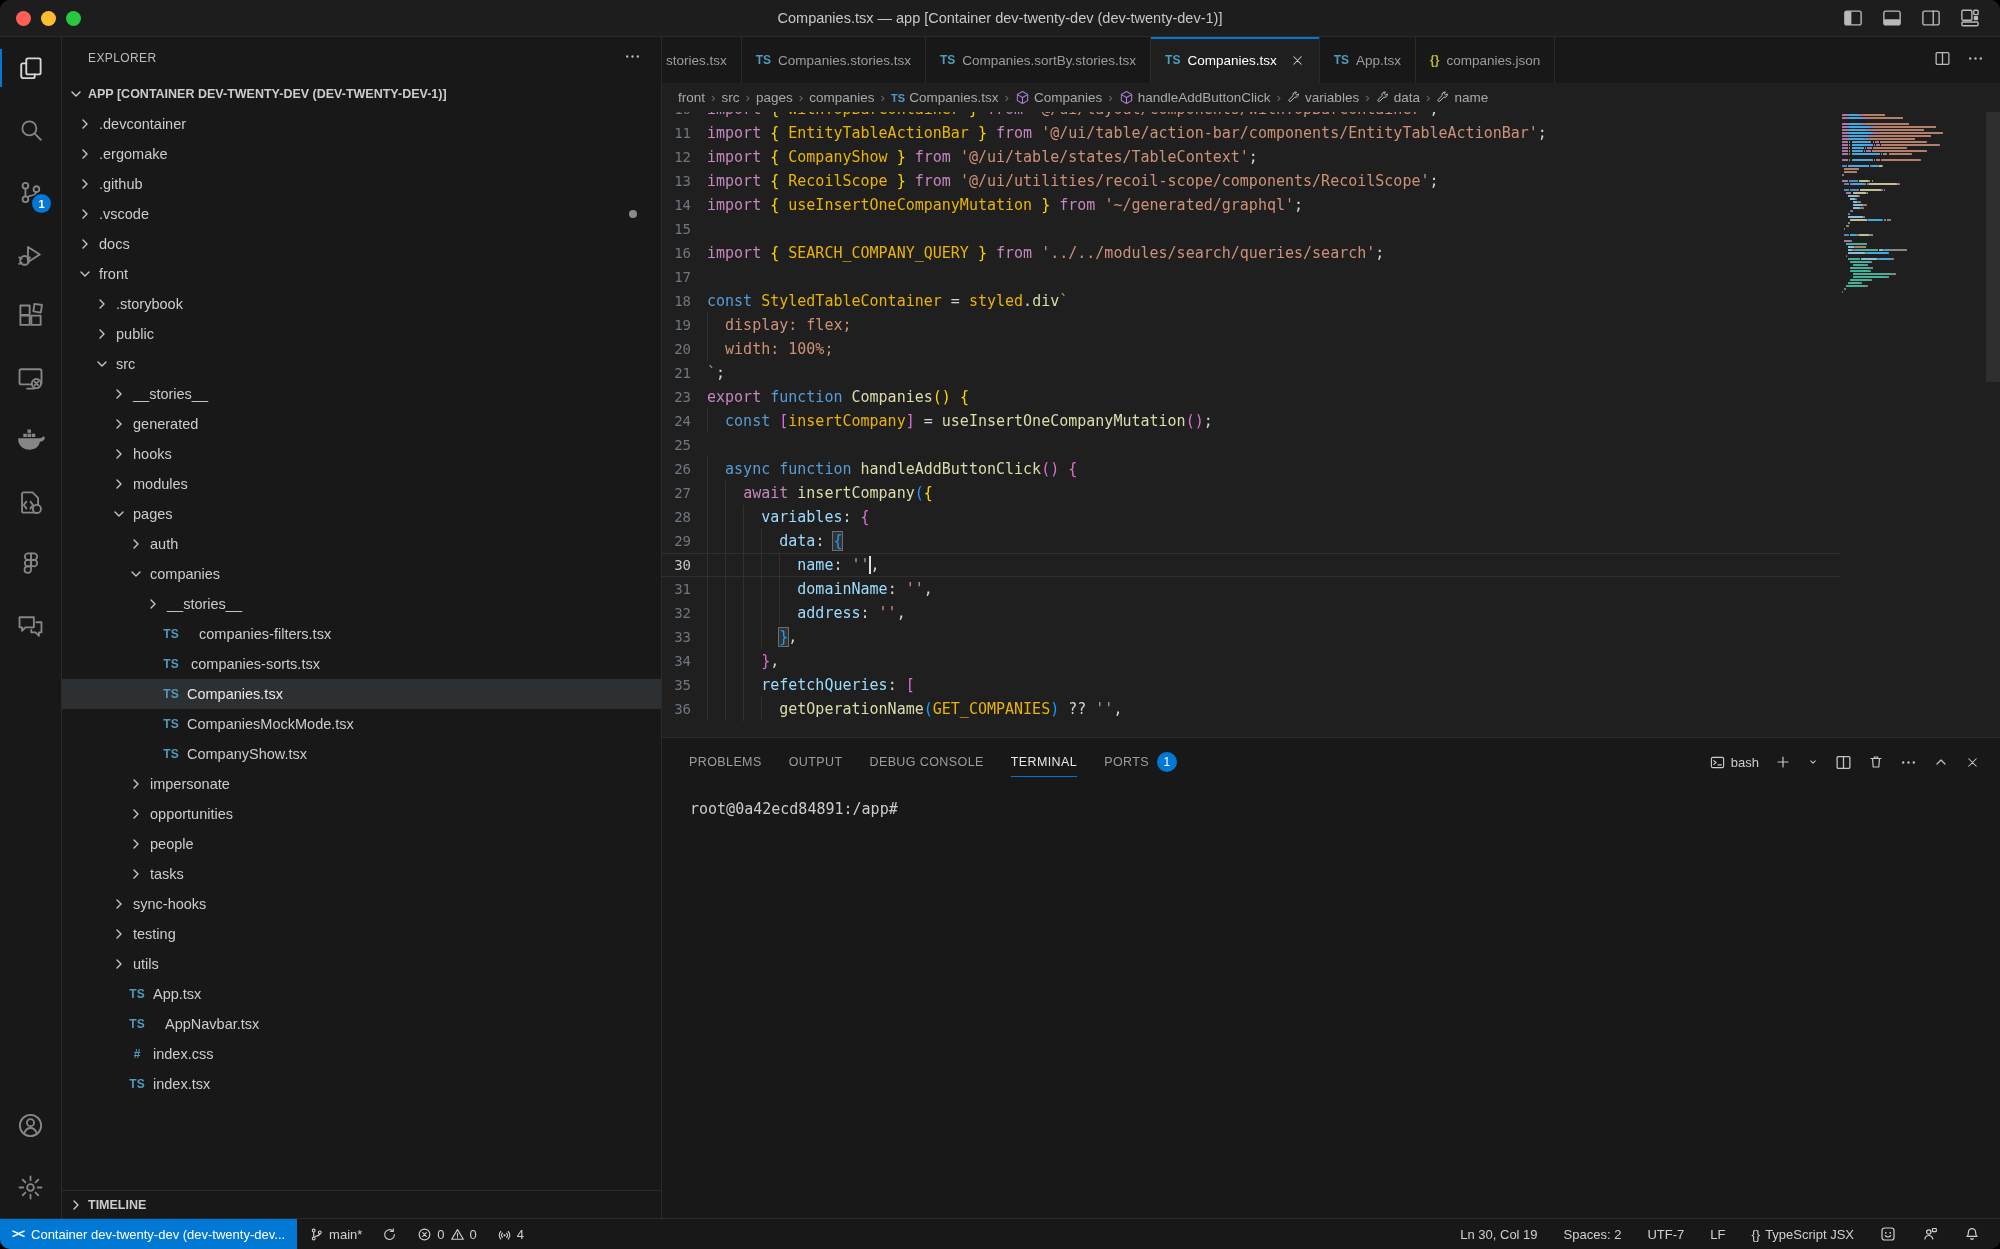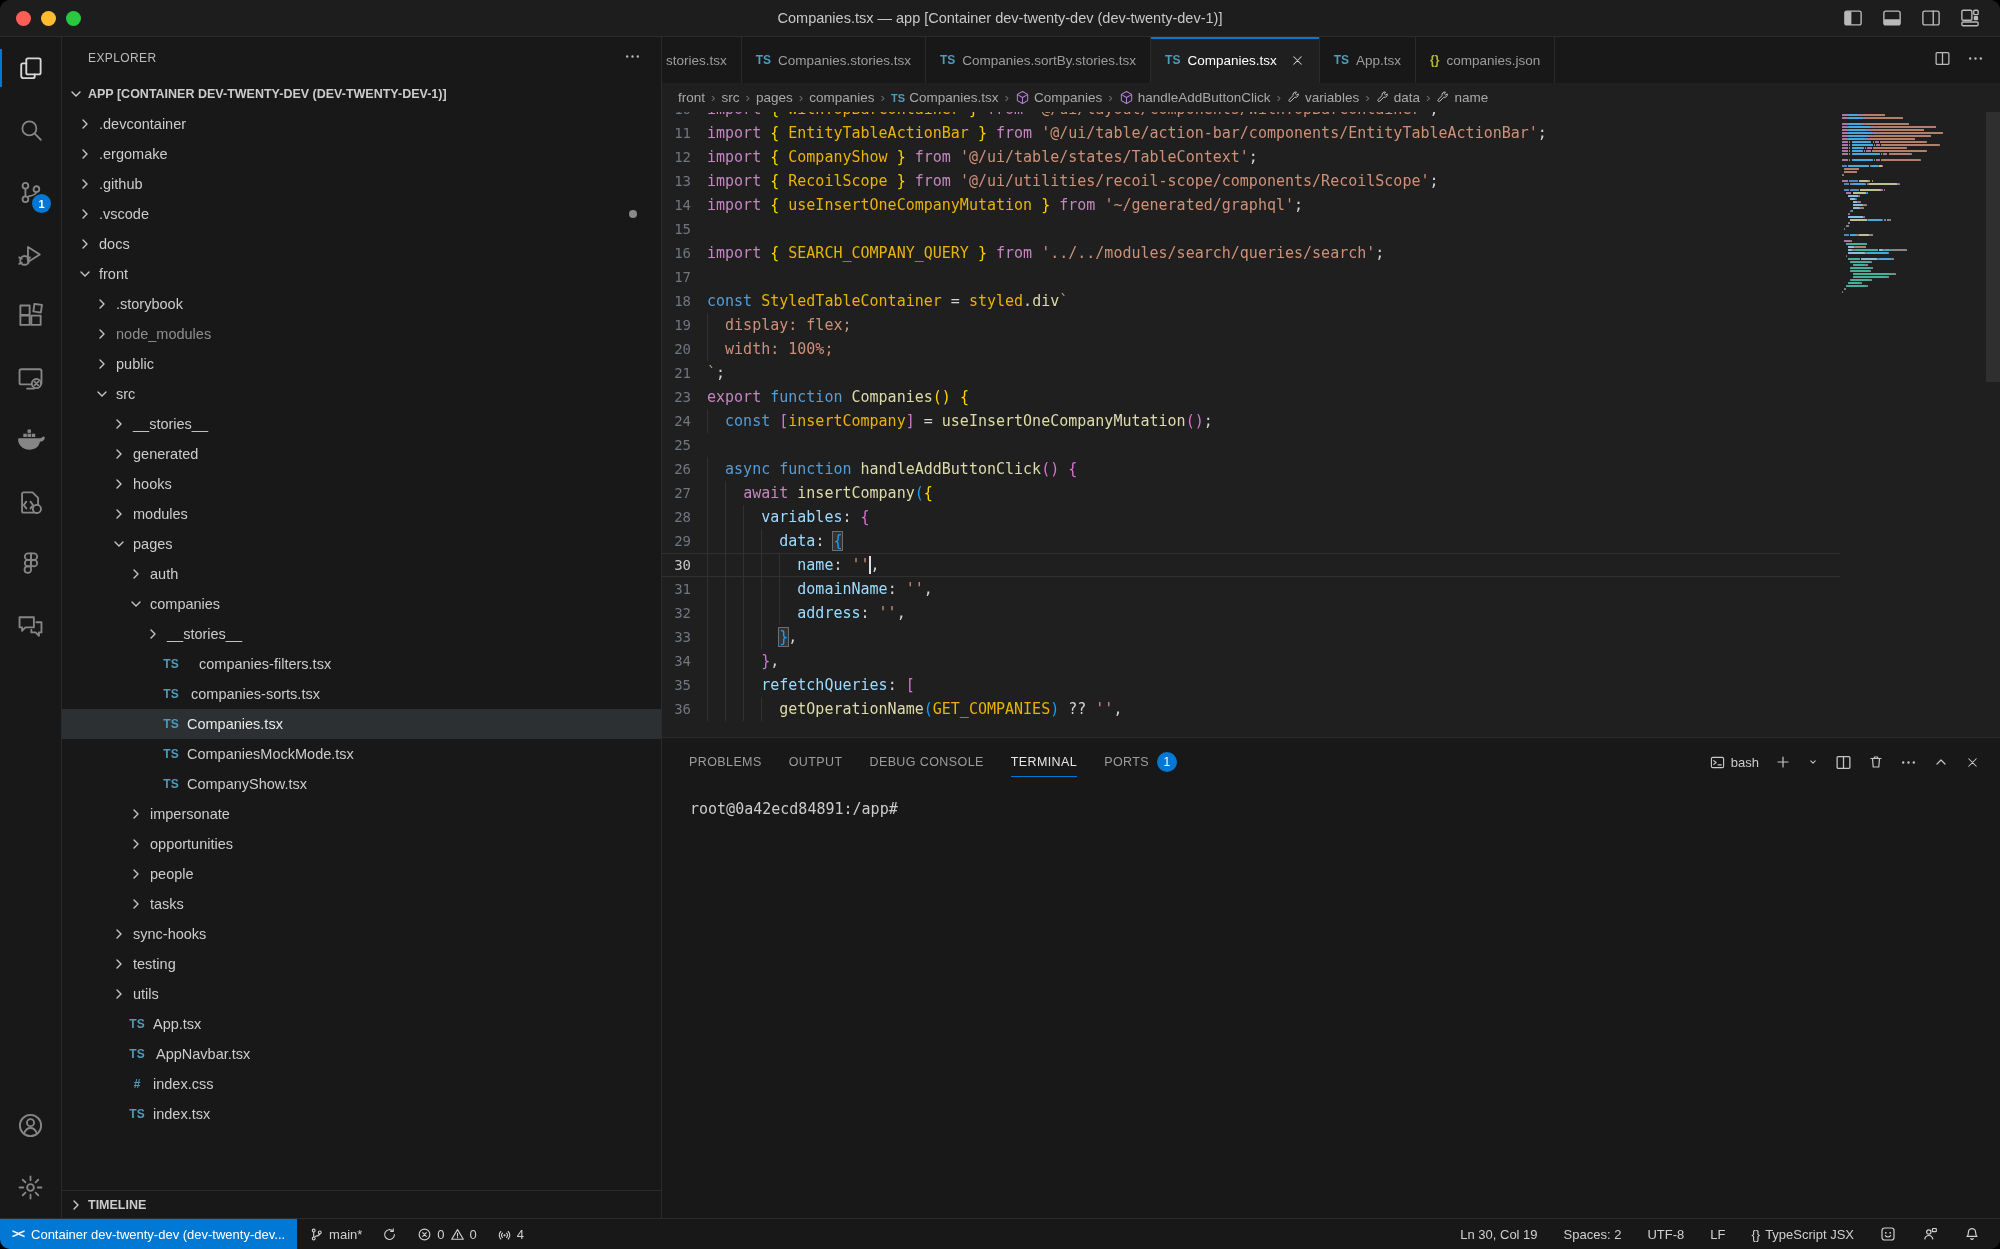--- a/index.html
+++ b/index.html
@@ -299,28 +299,20 @@
             <span style="margin-left:6px">front</span>
           </div>
           <div class="trow  " style="padding-left:31px">
             <span class="tw">
               <svg width="16" height="16" viewBox="0 0 16 16" fill="none" stroke="currentColor" stroke-width="1.4" stroke-linecap="round" stroke-linejoin="round">
                 <path d="M6 4l4 4-4 4"></path>
               </svg>
             </span>
             <span style="margin-left:6px">.storybook</span>
           </div>
-          <div class="trow  dim" style="padding-left:31px">
-            <span class="tw">
-              <svg width="16" height="16" viewBox="0 0 16 16" fill="none" stroke="currentColor" stroke-width="1.4" stroke-linecap="round" stroke-linejoin="round">
-                <path d="M6 4l4 4-4 4"></path>
-              </svg>
-            </span>
-            <span style="margin-left:6px">node_modules</span>
-          </div>
           <div class="trow  " style="padding-left:31px">
             <span class="tw">
               <svg width="16" height="16" viewBox="0 0 16 16" fill="none" stroke="currentColor" stroke-width="1.4" stroke-linecap="round" stroke-linejoin="round">
                 <path d="M6 4l4 4-4 4"></path>
               </svg>
             </span>
             <span style="margin-left:6px">public</span>
           </div>
           <div class="trow  " style="padding-left:31px">
             <span class="tw">
@@ -476,21 +468,21 @@
             <span style="margin-left:6px">utils</span>
           </div>
           <div class="trow  " style="padding-left:48px">
             <span class="tw"></span>
             <span class="ficon ts-blue">TS</span>
             <span style="margin-left:0px">App.tsx</span>
           </div>
           <div class="trow  " style="padding-left:48px">
             <span class="tw"></span>
             <span class="ficon ts-blue">TS</span>
-            <span style="margin-left:3px">AppNavbar.tsx</span>
+            <span style="margin-left:12px">AppNavbar.tsx</span>
           </div>
           <div class="trow  " style="padding-left:48px">
             <span class="tw"></span>
             <span class="ficon ts-blue">#</span>
             <span style="margin-left:0px">index.css</span>
           </div>
           <div class="trow  " style="padding-left:48px">
             <span class="tw"></span>
             <span class="ficon ts-blue">TS</span>
             <span style="margin-left:0px">index.tsx</span>
@@ -1241,21 +1233,21 @@
       </div>
     </div>
     <div class="sb-right" id="status-right">
         <div class="sb-item">
           <span>Ln 30, Col 19</span>
         </div>
         <div class="sb-item">
           <span>Spaces: 2</span>
         </div>
         <div class="sb-item">
-          <span>UTF-8</span>
+          <span>UTF-7</span>
         </div>
         <div class="sb-item">
           <span>LF</span>
         </div>
         <div class="sb-item">
           <span>{}</span>
           <span>TypeScript JSX</span>
         </div>
         <div class="sb-item">
           <span class="icn ">

